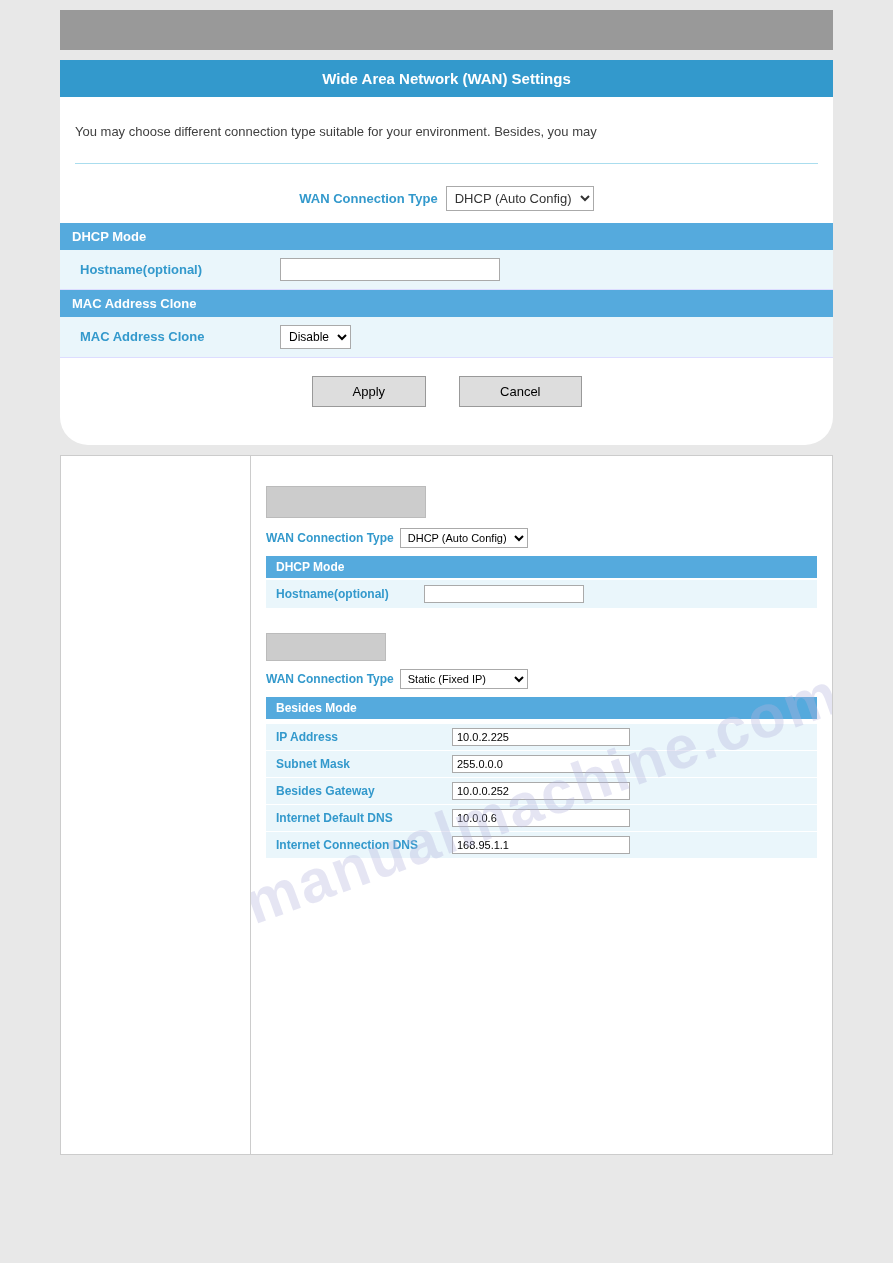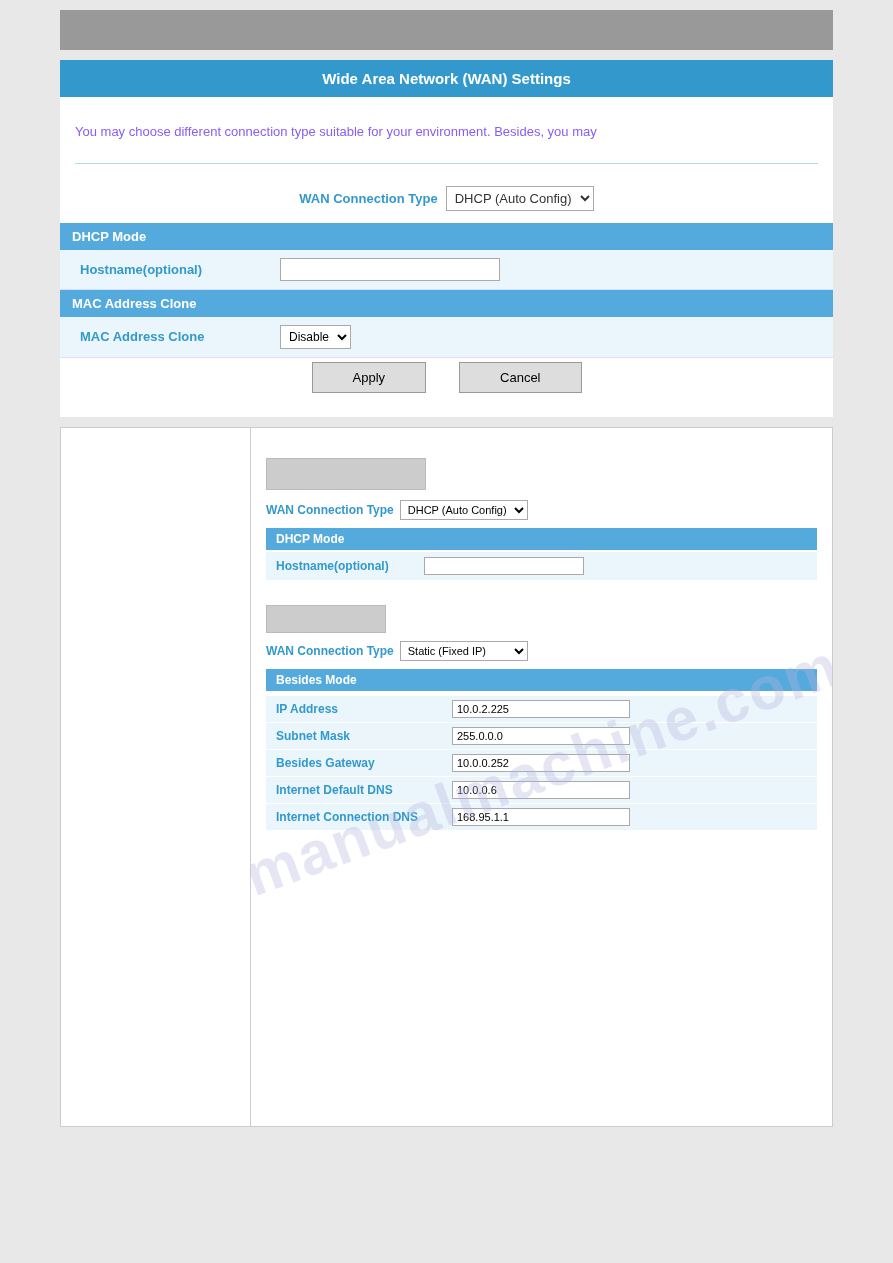--- a/index.html
+++ b/index.html
@@ -15,37 +15,38 @@
     .top-bar {
       background: #999;
       height: 40px;
       margin: 10px 60px 10px 60px;
     }
 
     .main-content {
       background: #fff;
       margin: 0 60px;
       padding: 0 0 20px 0;
+      border-radius: 28px;
     }
 
     .page-title-bar {
       background: #3399cc;
       color: #fff;
       text-align: center;
       padding: 10px;
       font-size: 15px;
       font-weight: bold;
       margin-bottom: 15px;
     }
 
     .description {
       padding: 10px 15px;
       font-size: 13px;
       line-height: 1.6;
-      color: #8b5cf6;
+      color: #404040;
     }
 
     .divider {
       border: none;
       border-top: 1px solid #aaddee;
       margin: 10px 15px;
     }
 
     .wan-connection-row {
       display: flex;
@@ -104,21 +105,21 @@
       border: 1px solid #aaa;
       padding: 3px 4px;
       font-size: 12px;
       background: #fff;
     }
 
     .button-row {
       display: flex;
       justify-content: center;
       gap: 33px;
-      padding: 4px 15px;
+      padding: 18px 15px;
     }
 
     .btn {
       padding: 7px 40px;
       border: 1px solid #999;
       background: #ddd;
       font-size: 13px;
       cursor: pointer;
       font-family: Arial, sans-serif;
     }

